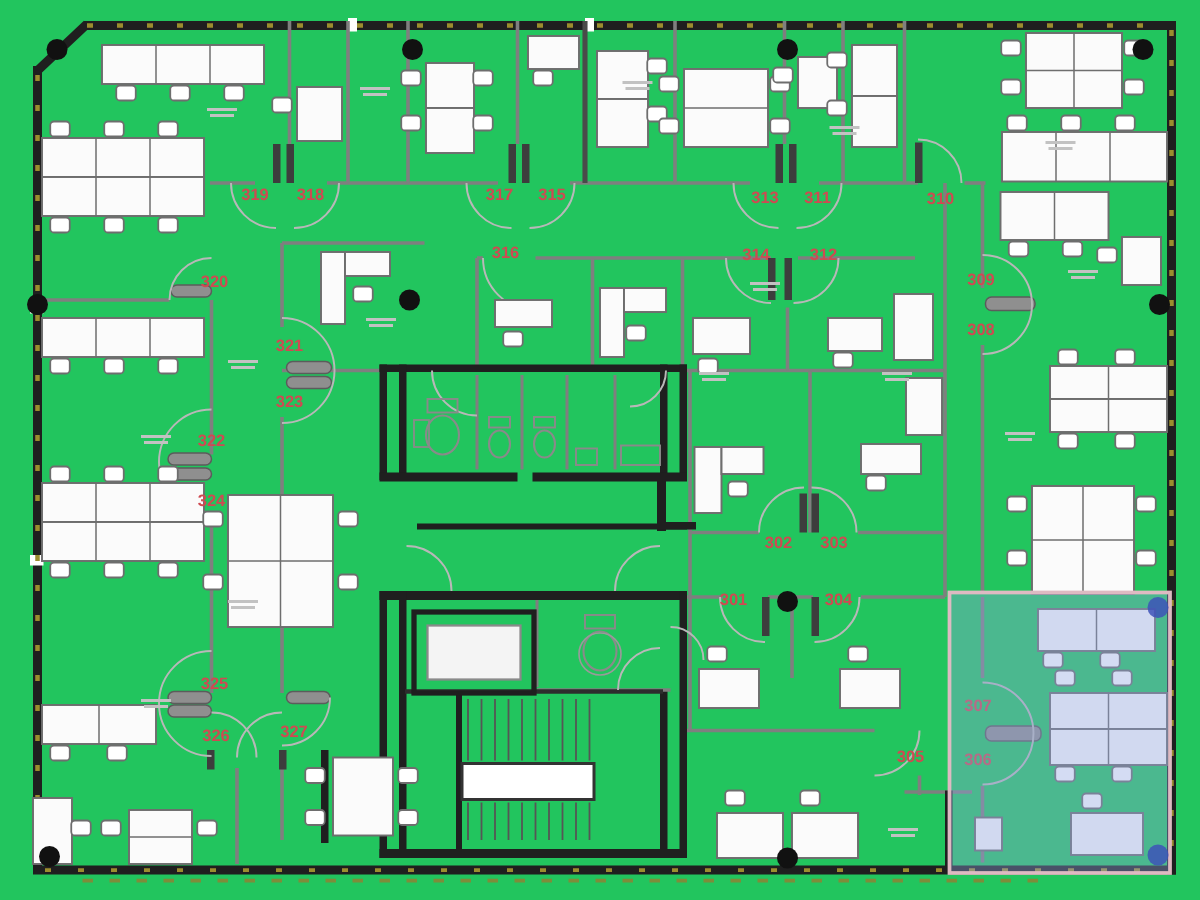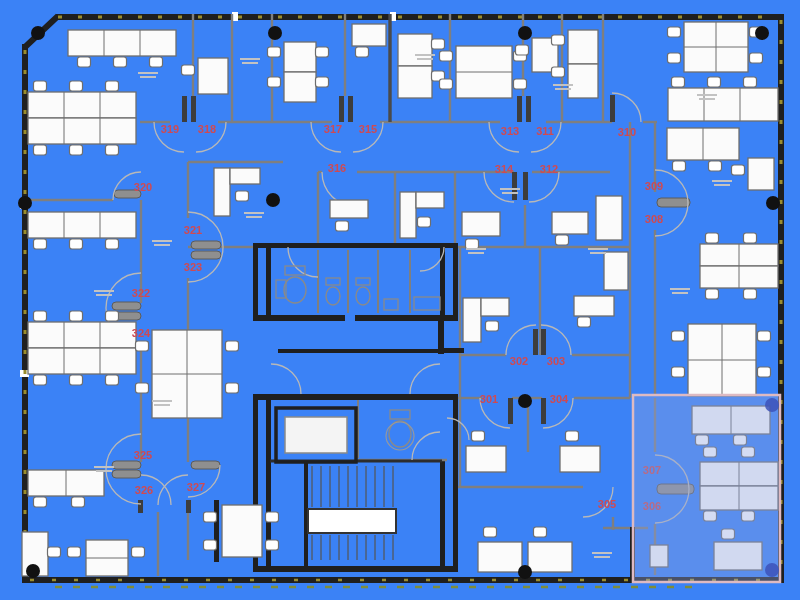--- a/index.html
+++ b/index.html
@@ -1,16 +1,16 @@
 <!DOCTYPE html>
 <html><head>
 <meta charset="utf-8">
 <style>
   html,body{margin:0;padding:0;background:#ffffff;}
-  #stage{position:relative;width:800px;height:600px;background:#3b82f6;overflow:hidden;
+  #stage{position:relative;width:800px;height:600px;background:#22c55e;overflow:hidden;
          font-family:"Liberation Sans", sans-serif;}
   #plan{position:absolute;left:0;top:0;}
   .room-label{font-family:"Liberation Sans", sans-serif;font-weight:bold;font-size:11px;}
 </style>
 </head>
 <body>
 
 <div id="stage">
   <svg id="plan" width="800" height="600" viewBox="0 0 800 600">
     <g id="g-walls">

